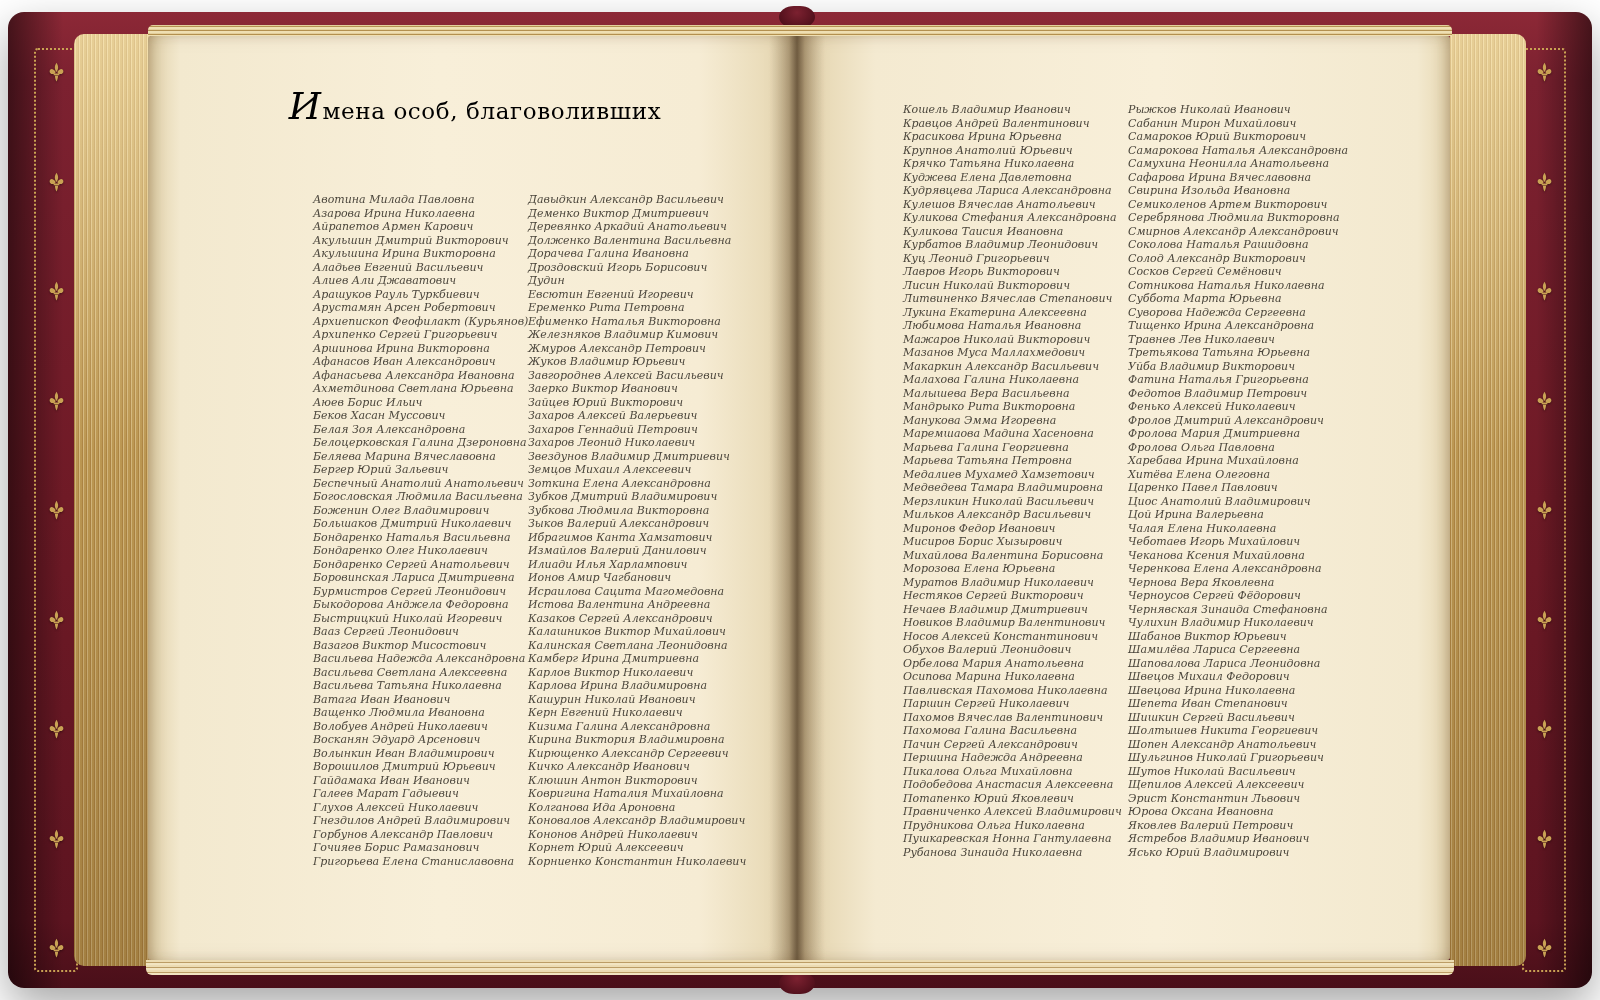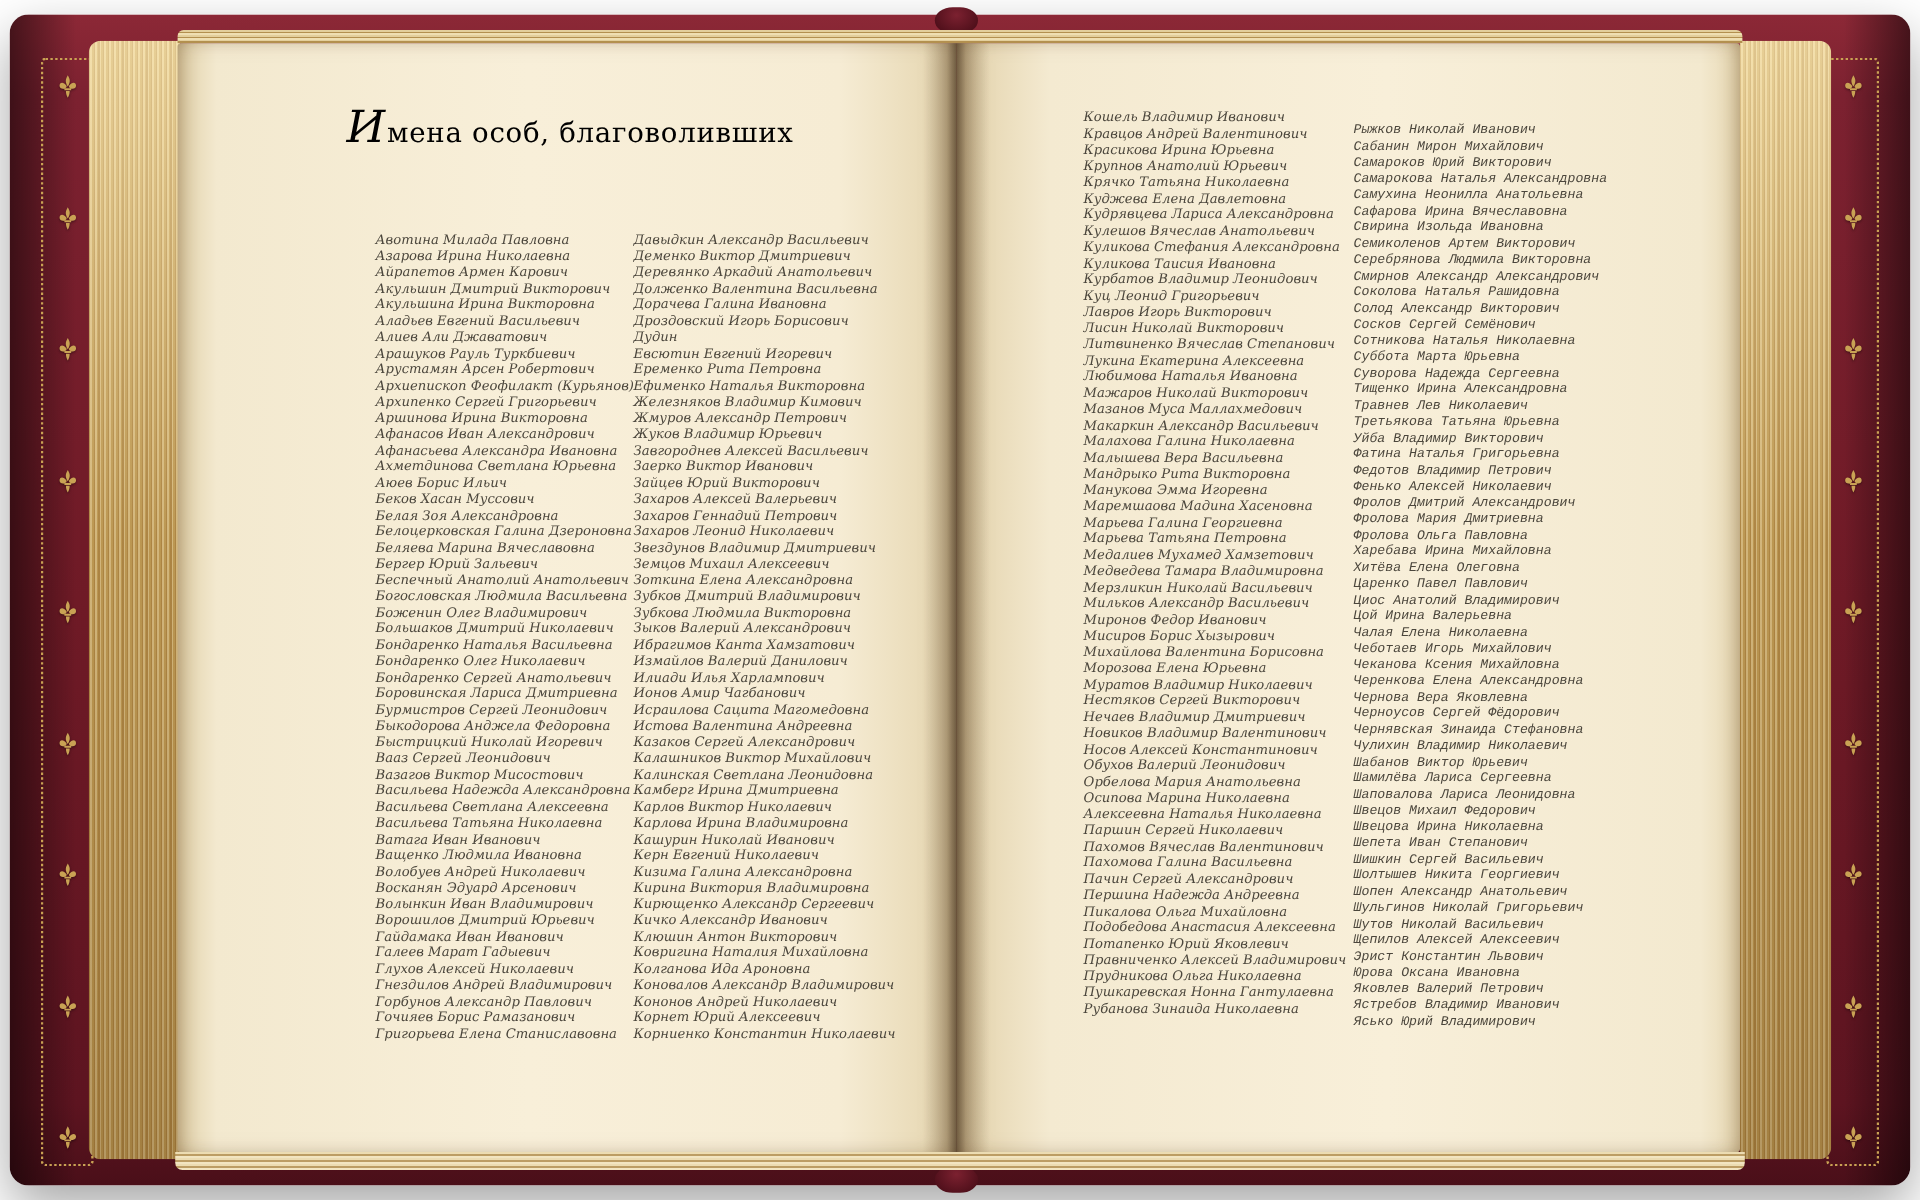--- a/index.html
+++ b/index.html
@@ -52,22 +52,22 @@
     background:linear-gradient(90deg,rgba(60,35,10,0) 0%,rgba(60,35,10,.22) 36%,rgba(35,18,4,.48) 50%,rgba(60,35,10,.22) 64%,rgba(60,35,10,0) 100%);}
 
   
   .title{position:absolute;left:270px;top:95px;width:410px;text-align:center;
     color:#000000;font-size:23px;letter-spacing:.6px;line-height:33px;}
   .swash{font-style:italic;font-size:37px;line-height:0;margin-right:1px;}
   .col{position:absolute;font-style:italic;font-size:11px;line-height:13.5px;
     color:#4b463c;white-space:nowrap;}
   .col1{left:285px;top:193px;width:212px;margin-left:28px;}
   .col2{left:528px;top:193px;width:214px;}
-  .col3{left:903px;top:91px;width:220px;}
-  .col4{left:1128px;top:103px;width:222px;font-family:Liberation Mono, monospace;}
+  .col3{left:903px;top:103px;width:220px;}
+  .col4{left:1128px;top:103px;width:222px;}
   .name-line{height:13.5px;}
 </style>
 </head>
 <body>
 
 <div class="scene">
 
   <div class="cover">
     <div class="cover-strip left">
       <div class="fleur-col">
@@ -378,21 +378,21 @@
       <div class="name-line">Михайлова Валентина Борисовна</div>
       <div class="name-line">Морозова Елена Юрьевна</div>
       <div class="name-line">Муратов Владимир Николаевич</div>
       <div class="name-line">Нестяков Сергей Викторович</div>
       <div class="name-line">Нечаев Владимир Дмитриевич</div>
       <div class="name-line">Новиков Владимир Валентинович</div>
       <div class="name-line">Носов Алексей Константинович</div>
       <div class="name-line">Обухов Валерий Леонидович</div>
       <div class="name-line">Орбелова Мария Анатольевна</div>
       <div class="name-line">Осипова Марина Николаевна</div>
-      <div class="name-line">Алексеевна Наталья Николаевна</div>
+      <div class="name-line">Павливская Пахомова Николаевна</div>
       <div class="name-line">Паршин Сергей Николаевич</div>
       <div class="name-line">Пахомов Вячеслав Валентинович</div>
       <div class="name-line">Пахомова Галина Васильевна</div>
       <div class="name-line">Пачин Сергей Александрович</div>
       <div class="name-line">Першина Надежда Андреевна</div>
       <div class="name-line">Пикалова Ольга Михайловна</div>
       <div class="name-line">Подобедова Анастасия Алексеевна</div>
       <div class="name-line">Потапенко Юрий Яковлевич</div>
       <div class="name-line">Правниченко Алексей Владимирович</div>
       <div class="name-line">Прудникова Ольга Николаевна</div>

